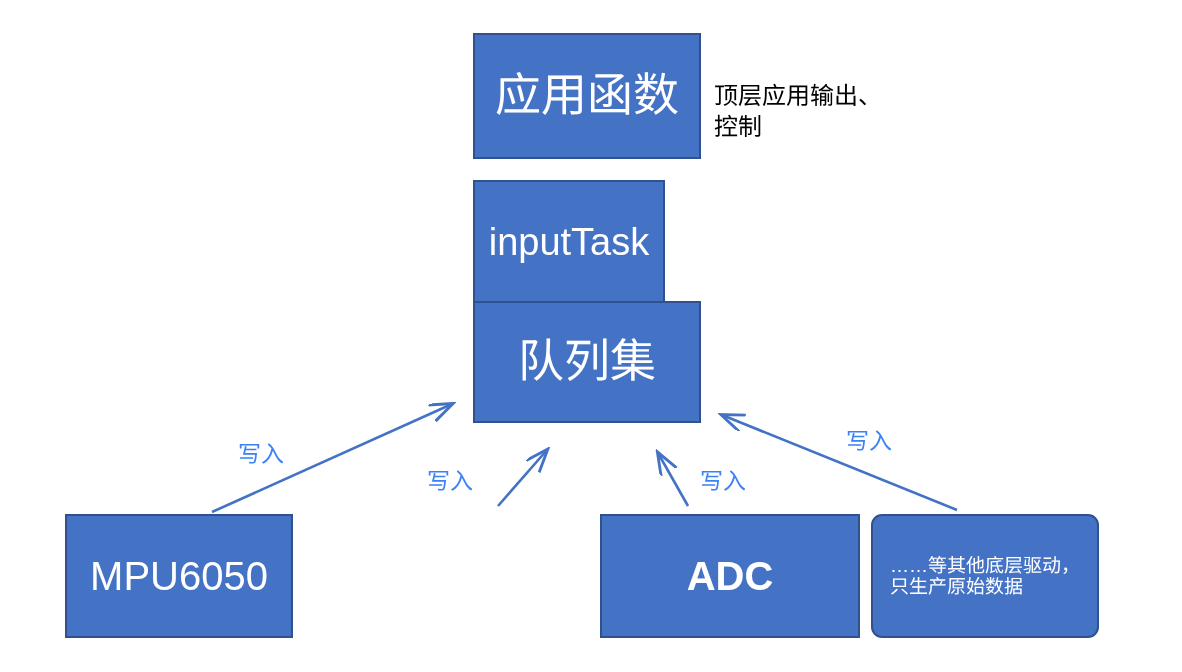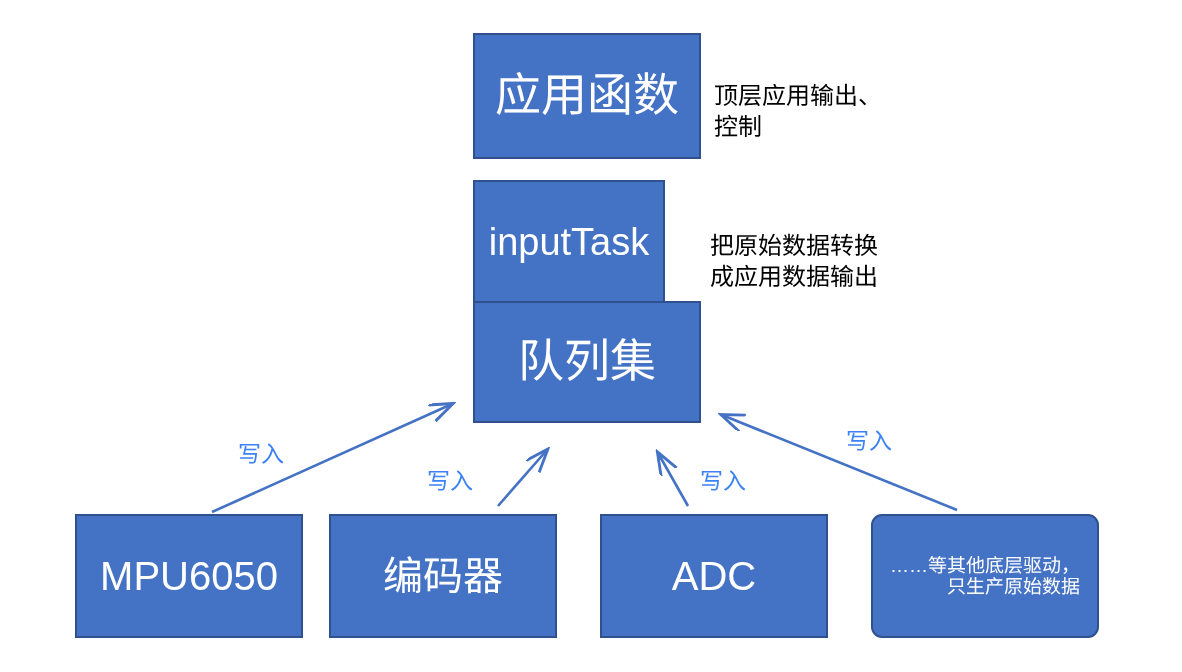--- a/index.html
+++ b/index.html
@@ -20,36 +20,36 @@
   }
   .node {
     position: absolute;
     box-sizing: border-box;
     background: #4472C4;
     border: 2px solid #2F528F;
     color: #ffffff;
     display: flex;
     align-items: center;
     justify-content: center;
-    text-align: right;
+    text-align: left;
     line-height: 1.12;
     white-space: pre-line;
     font-family: "Liberation Sans", "DejaVu Sans", sans-serif;
   }
   .node-label {
     display: block;
     white-space: pre-line;
   }
   
   #node-app      { left: 473px; top: 33px;  width: 228px; height: 126px; font-size: 46px; }
   #node-inputtask{ left: 473px; top: 180px; width: 192px; height: 124px; font-size: 38px; }
   #node-queueset { left: 473px; top: 301px; width: 228px; height: 122px; font-size: 46px; }
-  #node-mpu6050  { left: 75px;  top: 514px; width: 228px; height: 124px; font-size: 40px; }
+  #node-mpu6050  { left: 65px;  top: 514px; width: 228px; height: 124px; font-size: 40px; }
   #node-encoder  { left: 329px; top: 514px; width: 228px; height: 124px; font-size: 40px; }
-  #node-adc      { left: 600px; top: 514px; width: 228px; height: 124px; font-size: 40px; }
+  #node-adc      { left: 600px; top: 514px; width: 260px; height: 124px; font-size: 40px; font-weight: bold; }
   #node-others   { left: 871px; top: 514px; width: 228px; height: 124px; font-size: 19px; border-radius: 11px; }
 
   .annotation {
     position: absolute;
     color: #000000;
     font-size: 24px;
     line-height: 1.28;
     white-space: pre-line;
     font-family: "Liberation Sans", "DejaVu Sans", sans-serif;
     margin-top: 31px;
@@ -108,38 +108,33 @@
   </div>
 
   <div class="node" id="node-queueset">
     <span class="node-label">队列集</span>
   </div>
 
   <div class="node" id="node-mpu6050">
     <span class="node-label">MPU6050</span>
   </div>
 
-  <div class="node" id="node-encoder">
-    <span class="node-label">编码器</span>
-  </div>
 
   <div class="node" id="node-adc">
     <span class="node-label">ADC</span>
   </div>
 
   <div class="node" id="node-others">
     <span class="node-label">……等其他底层驱动，
 只生产原始数据</span>
   </div>
 
   <div class="annotation" id="ann-app">顶层应用输出、
 控制</div>
 
-  <div class="annotation" id="ann-inputtask">把原始数据转换
-成应用数据输出</div>
 
   <div class="edge-label" id="edge-label-mpu6050">写入</div>
 
   <div class="edge-label" id="edge-label-encoder">写入</div>
 
   <div class="edge-label" id="edge-label-adc">写入</div>
 
   <div class="edge-label" id="edge-label-others">写入</div>
 
 </div>

